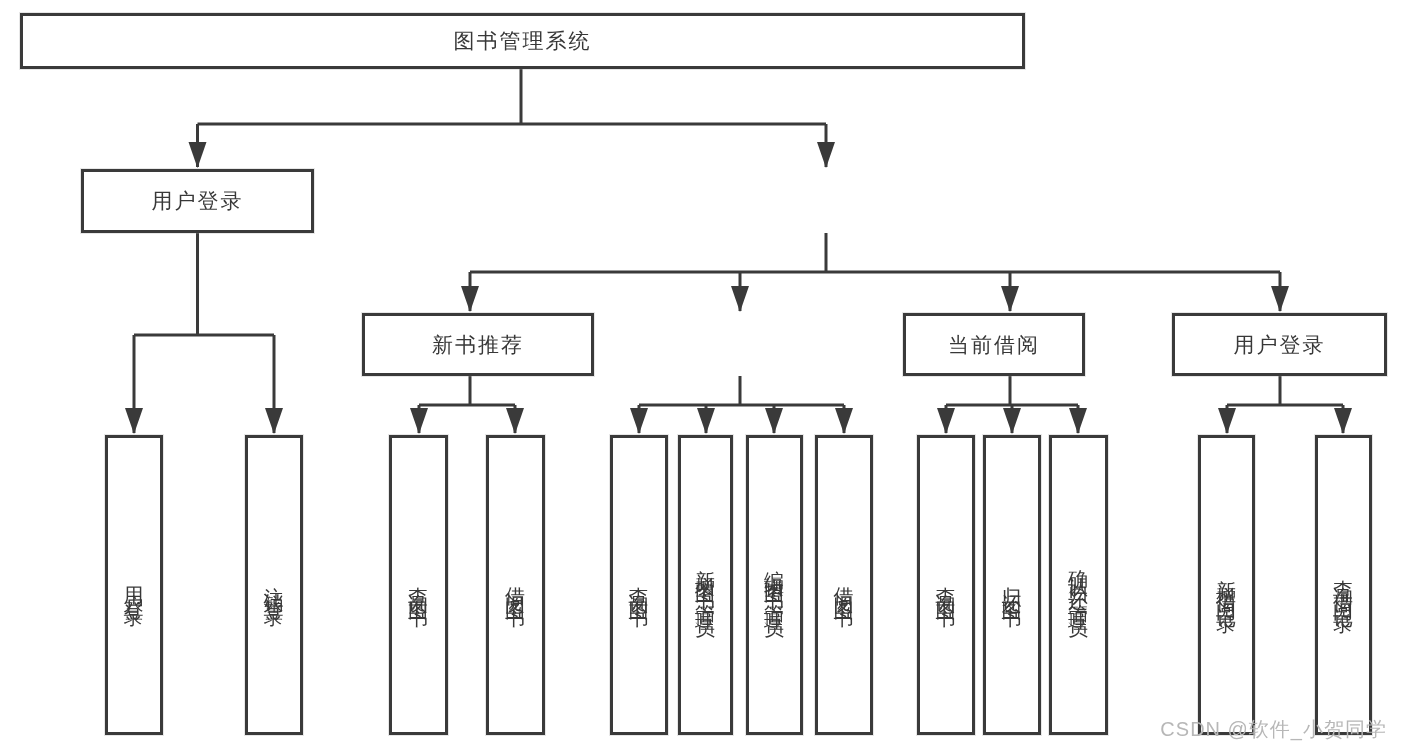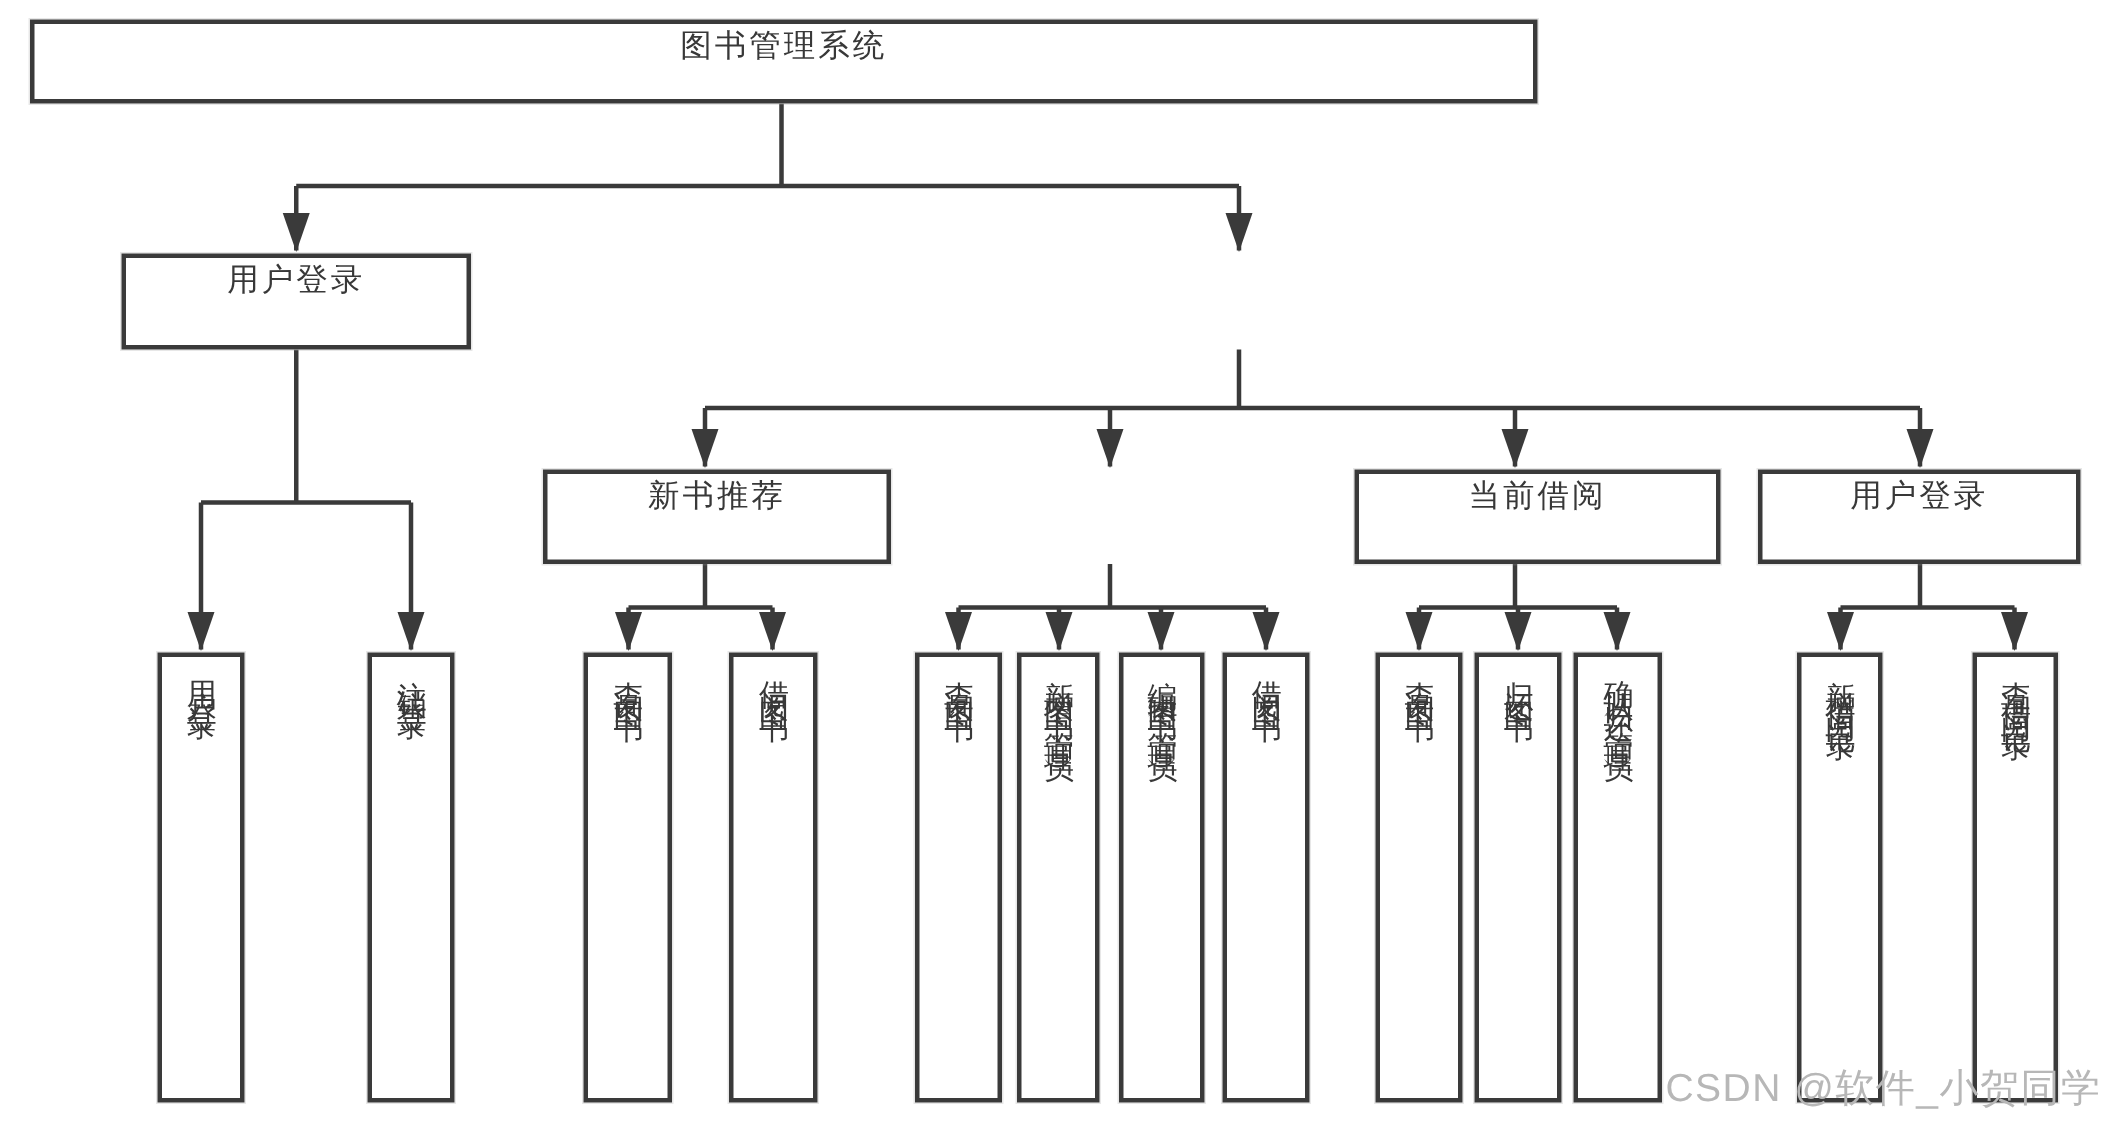--- a/index.html
+++ b/index.html
@@ -20,21 +20,21 @@
     width: 1405px;
     height: 747px;
     pointer-events: none;
   }
 
   .node {
     position: absolute;
     background: #ffffff;
     border: 3px solid #3a3a3a;
     display: flex;
-    align-items: flex-start;
+    align-items: center;
     justify-content: center;
     box-shadow: 0 0 0 1px rgba(160,160,160,0.25);
   }
 
   .node .lbl {
     color: #383838;
     font-size: 21px;
     letter-spacing: 2px;
     white-space: nowrap;
   }
@@ -43,23 +43,23 @@
     writing-mode: vertical-rl;
     text-orientation: mixed;
     font-size: 20px;
     letter-spacing: 7px;
     white-space: normal;
     line-height: 1;
   }
 
   .watermark {
     position: absolute;
-    right: 4px;
+    right: 18px;
     bottom: 4px;
-    font-size: 26px;
+    font-size: 20px;
     color: #b7b7b7;
     letter-spacing: 1px;
     z-index: 5;
     white-space: nowrap;
   }
 </style>
 </head>
 <body>
 
 <div class="canvas">
@@ -110,21 +110,21 @@
     <span class="lbl">图书管理系统</span>
   </div>
 
   <div class="node h" style="left:81px;top:169px;width:233px;height:64px">
     <span class="lbl">用户登录</span>
   </div>
 
   <div class="node h" style="left:362px;top:313px;width:232px;height:63px">
     <span class="lbl">新书推荐</span>
   </div>
-  <div class="node h" style="left:903px;top:313px;width:244px;height:63px">
+  <div class="node h" style="left:903px;top:313px;width:182px;height:63px">
     <span class="lbl">当前借阅</span>
   </div>
   <div class="node h" style="left:1172px;top:313px;width:215px;height:63px">
     <span class="lbl">用户登录</span>
   </div>
 
   <div class="node v" style="left:105px;top:435px;width:58px;height:300px">
     <span class="lbl">用户登录</span>
   </div>
   <div class="node v" style="left:245px;top:435px;width:58px;height:300px">

